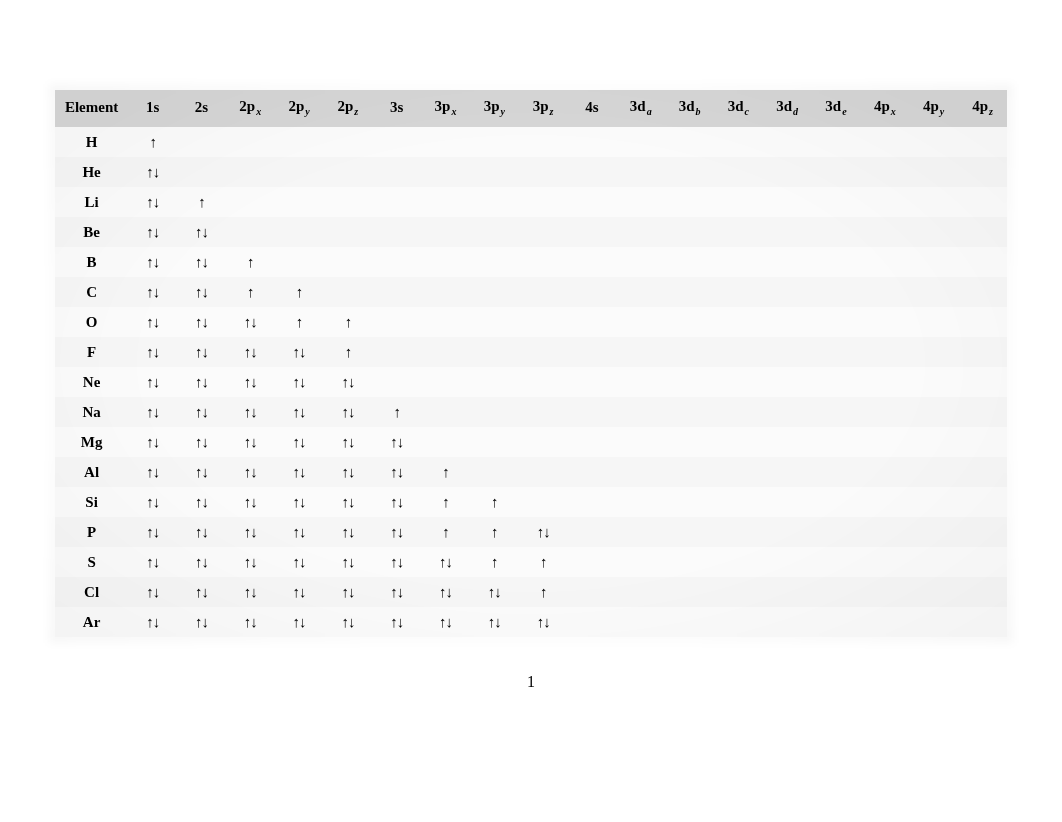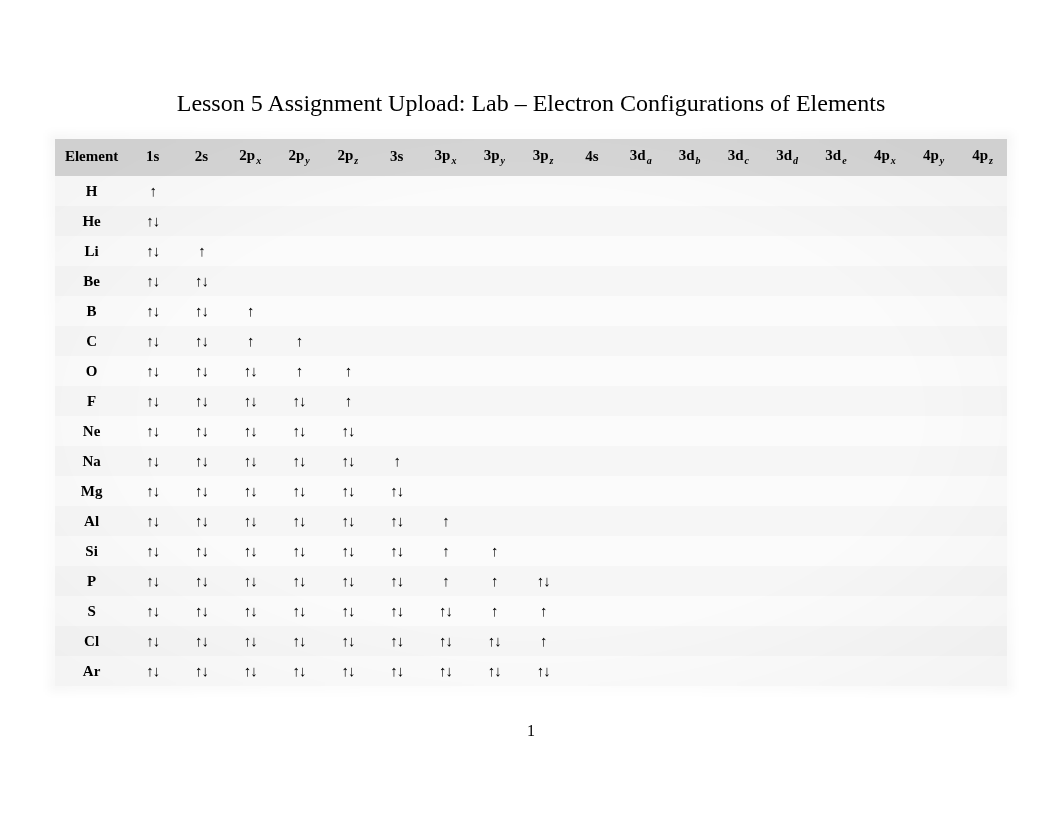--- a/index.html
+++ b/index.html
@@ -79,21 +79,20 @@
   .pgnum {
     text-align: center;
     font-size: 16px;
     margin-top: 36px;
   }
 </style>
 </head>
 <body>
 
 <div class="page">
-  <h1 class="title">Lesson 5 Assignment Upload: Lab – Electron Configurations of Elements</h1>
 
   <div class="table-wrap">
     <table>
       <colgroup>
         <col class="col-el">
         <col class="col-orb">
           <col class="col-orb">
           <col class="col-orb">
           <col class="col-orb">
           <col class="col-orb">

